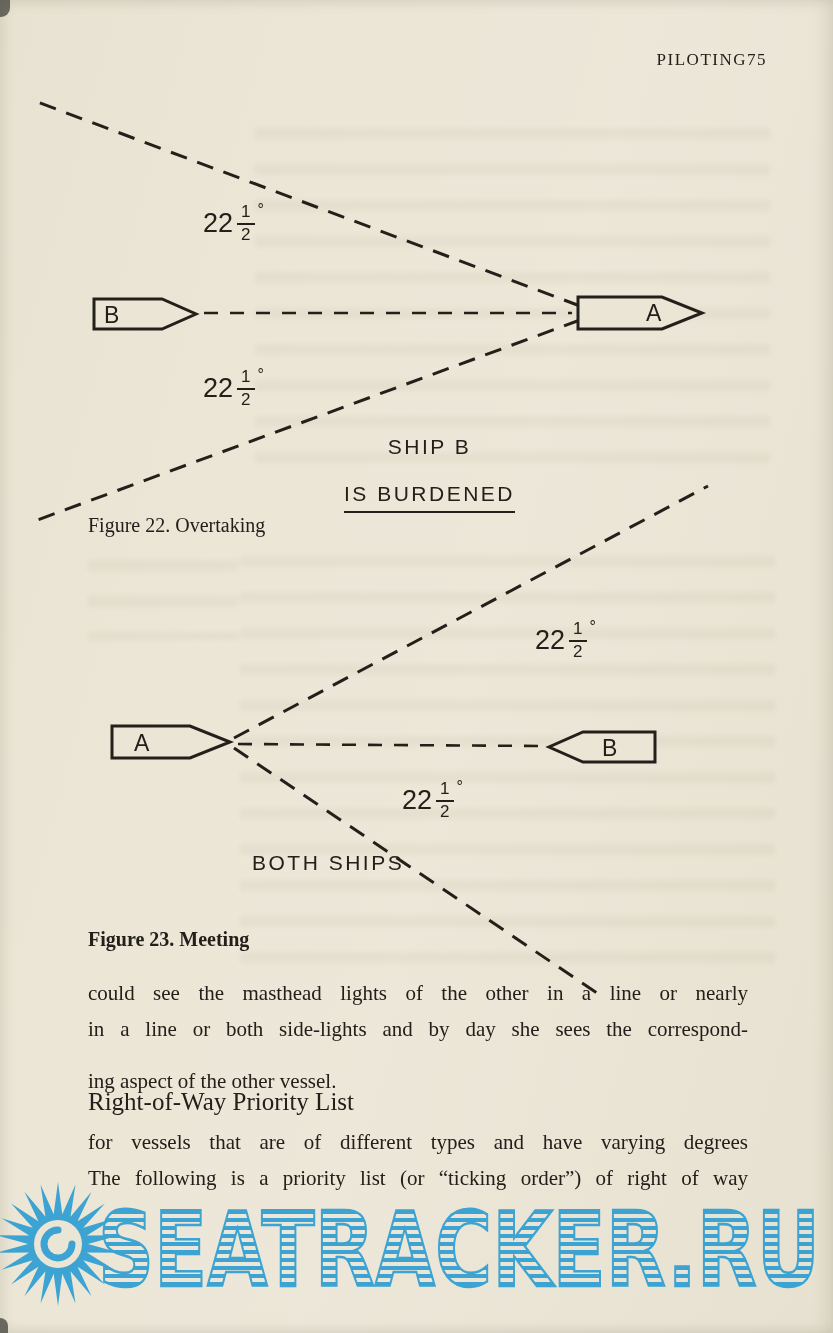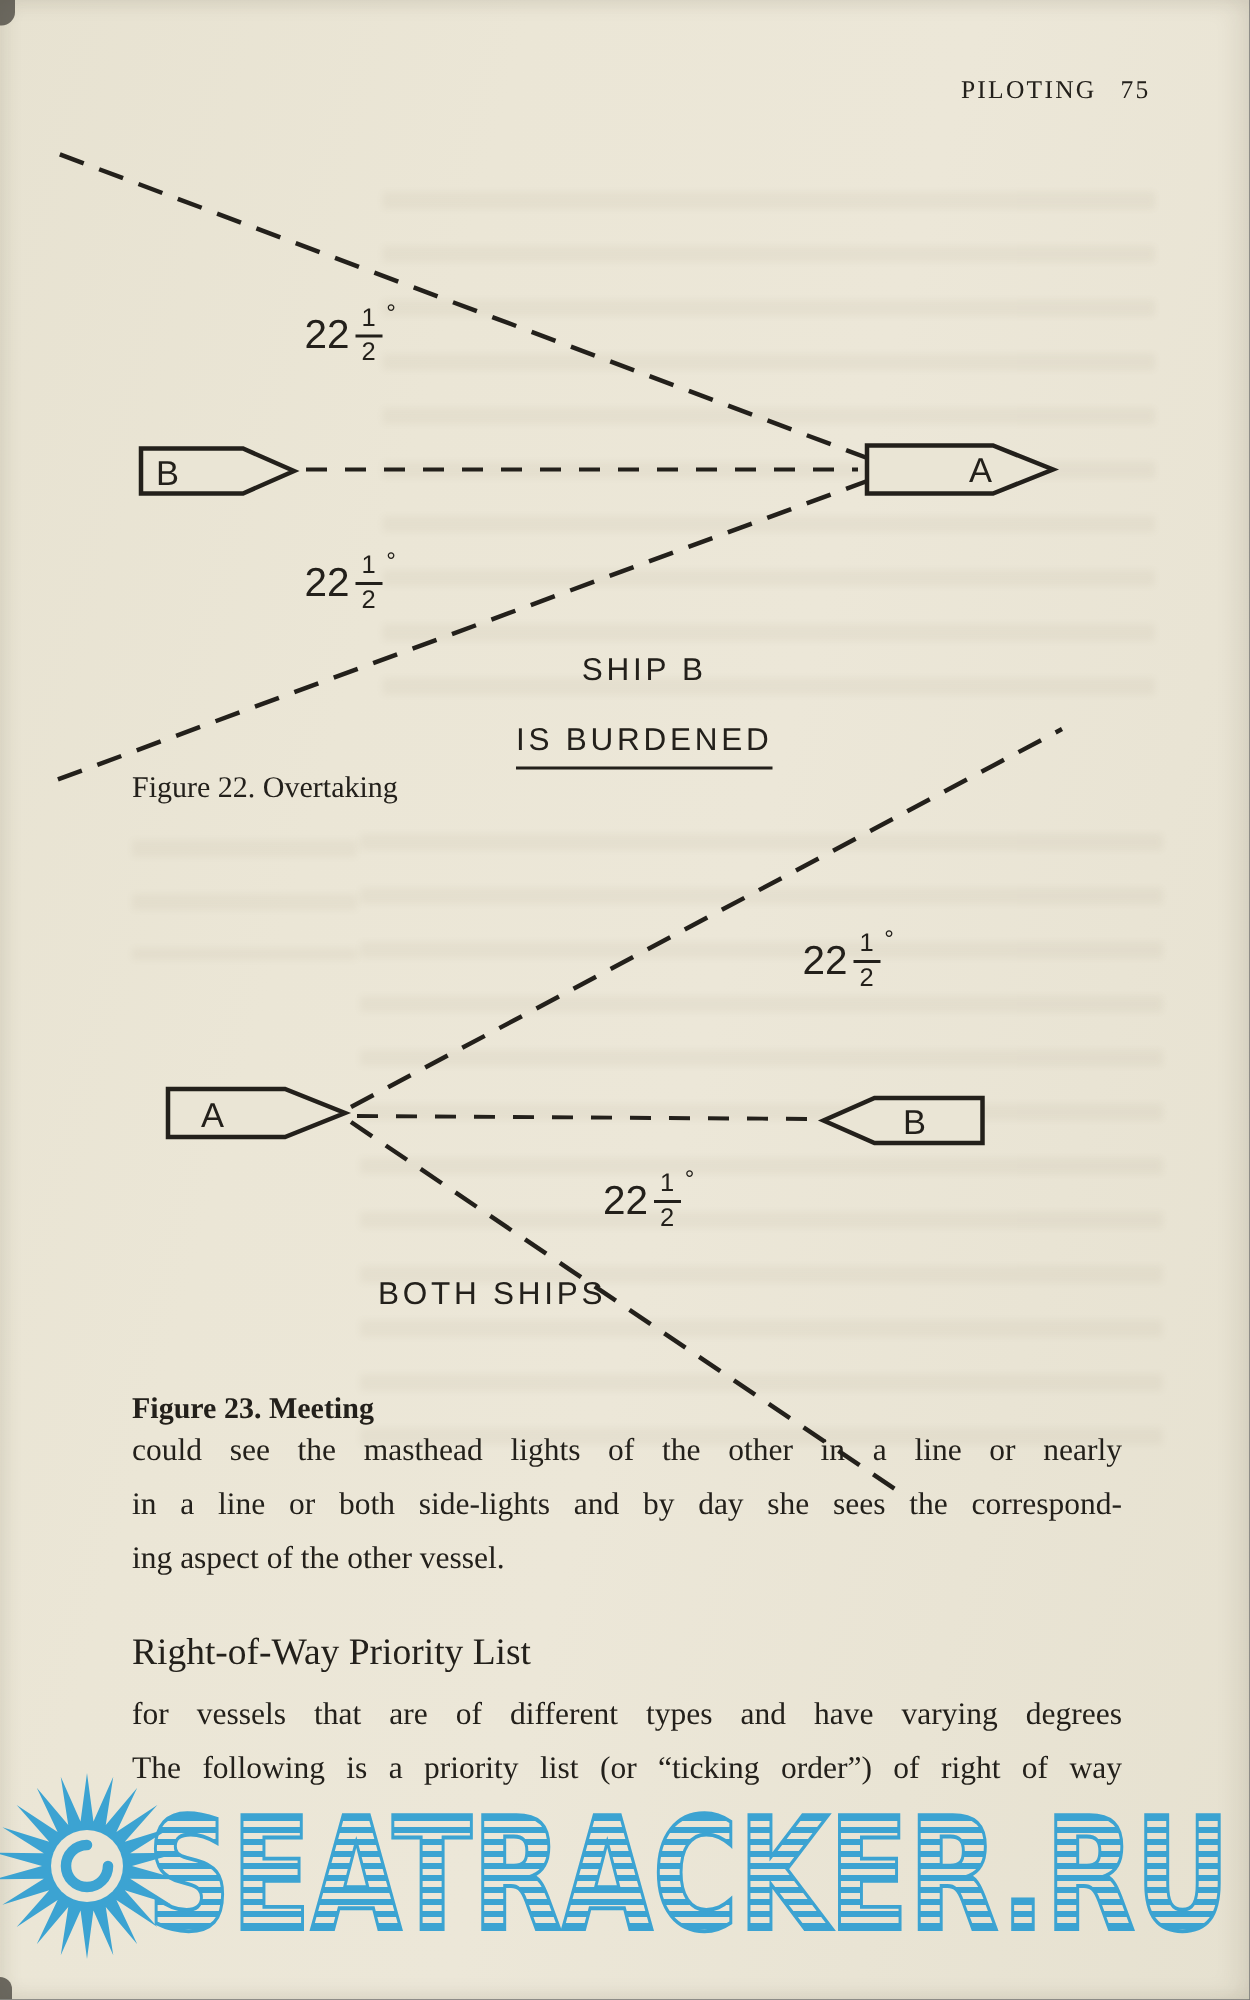--- a/index.html
+++ b/index.html
@@ -25,21 +25,21 @@
     background: repeating-linear-gradient(to bottom, rgba(120,104,72,.55) 0 11px, rgba(120,104,72,0) 11px 36px);
     filter: blur(2.5px);
     opacity:.10;
     pointer-events:none;
   }
   .corner-mark { position:absolute; background:#43403a; opacity:.75; }
 
   .running-head {
     position:absolute; top:50px; right:66px;
     font-size:17px; letter-spacing:1.5px;
-    display:flex; gap:16px;
+    display:flex; 
   }
 
   .diagram-layer { position:absolute; left:0; top:0; width:833px; height:1333px; }
   .bearing-line { stroke:var(--ink); stroke-width:3; stroke-dasharray:17 11; fill:none; }
   .center-line  { stroke:var(--ink); stroke-width:2.6; stroke-dasharray:14 12; fill:none; }
   .ship { fill:var(--paper); stroke:var(--ink); stroke-width:3; stroke-linejoin:miter; }
 
   .diag-letter {
     position:absolute; font-family:"Liberation Sans", sans-serif;
     font-size:23px; color:var(--ink);
@@ -61,21 +61,21 @@
     position:absolute; font-family:"Liberation Sans", sans-serif;
     font-size:21px; letter-spacing:2.5px; line-height:30px; color:var(--ink);
   }
   .burden-note .ul { display:inline-block; border-bottom:2.5px solid var(--ink); padding-bottom:2px;margin-top:17px; }
 
   .fig-caption { position:absolute; left:88px; font-size:20px; }
   .fig-caption.bold { font-weight:700; }
 
   .body-block { position:absolute; left:88px; width:660px; font-size:21px; line-height:36px; }
   .jline { text-align:justify; text-align-last:justify; }
-  .lline { text-align:left; }
+  .lline { text-align:left;margin-top:16px; }
   .rw-heading { position:absolute; left:88px; font-size:25px;text-align:right; }
 
   .watermark { position:absolute; left:0; top:1178px; width:833px; height:152px; opacity:.93; }
   .wm-text {
     fill:url(#wm-stripes);
     stroke:var(--wmblue); stroke-width:2.6px;
     font-family:"DejaVu Sans", sans-serif; font-weight:bold;
   }
 </style>
 </head>
@@ -155,21 +155,21 @@
     </span>
     <span class="adeg">°</span>
   </div>
 
   <div class="burden-note" style="left:252px; top:848px;">
     <span>BOTH SHIPS</span><br>
   </div>
 
   <div class="fig-caption bold" style="top:928px;">Figure 23. Meeting</div>
 
-  <div class="body-block" style="top:948px;">
+  <div class="body-block" style="top:975px;">
     <div class="jline">could see the masthead lights of the other in a line or nearly</div>
     <div class="jline">in a line or both side-lights and by day she sees the correspond-</div>
     <div class="lline">ing aspect of the other vessel.</div>
   </div>
 
   <div class="rw-heading" style="top:1088px;">Right-of-Way Priority List</div>
 
   <div class="body-block" style="top:1124px;">
     <div class="jline">for vessels that are of different types and have varying degrees</div>
     <div class="jline">The following is a priority list (or “ticking order”) of right of way</div>

